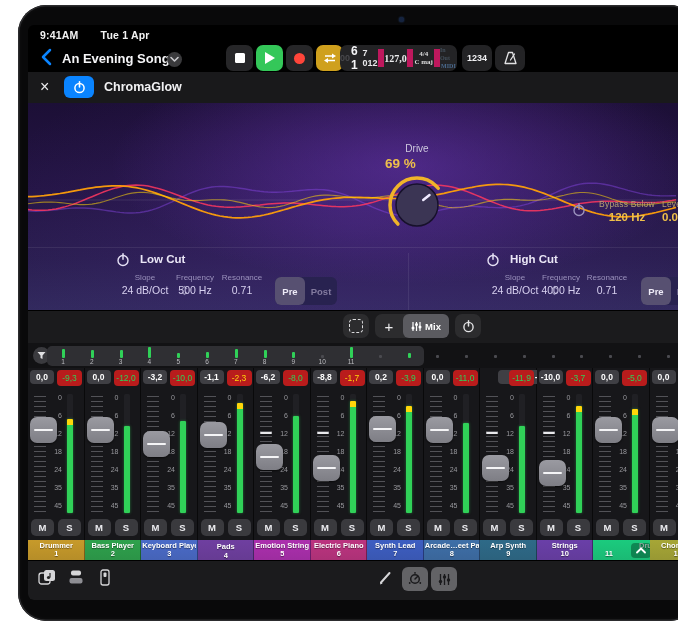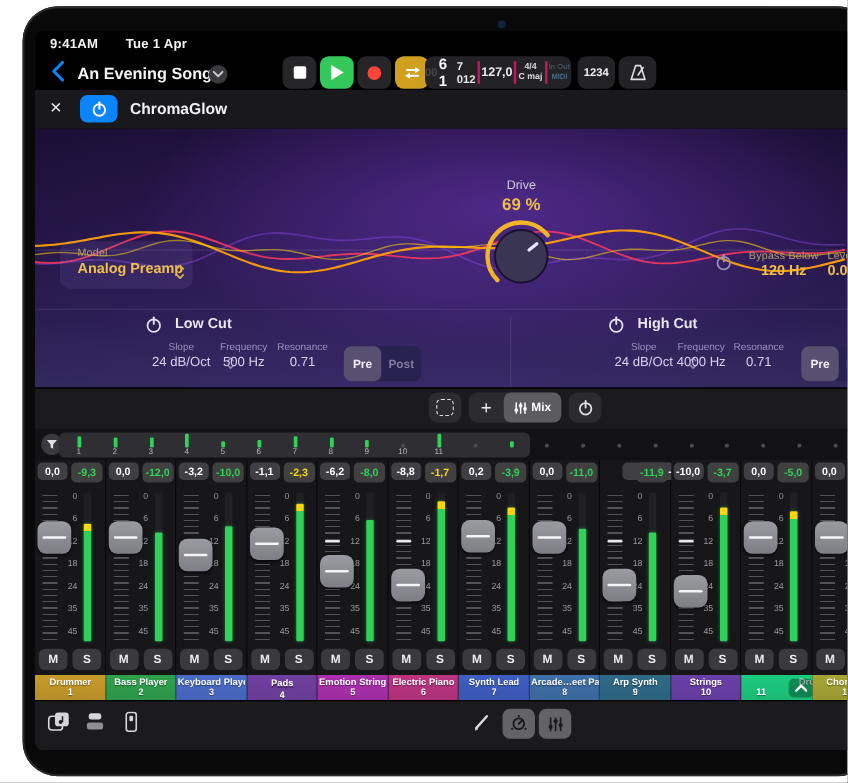--- a/index.html
+++ b/index.html
@@ -13,21 +13,21 @@
   .screen{position:absolute;left:28px;top:25px;width:650px;height:575px;background:#000;
     overflow:hidden;border-radius:6px 0 0 6px;color:#fff;}
   
   .statusbar{position:absolute;left:12px;top:4px;font-size:10.5px;font-weight:700;color:#f2f2f2;letter-spacing:.2px;}
   .statusbar .date{font-weight:700;margin-left:22px;}
   .tbtn{position:absolute;top:20px;width:27px;height:26px;border-radius:7px;background:#262628;
     display:flex;align-items:center;justify-content:center;}
   .lcd{position:absolute;left:312px;top:20px;width:117px;height:26px;border-radius:7px;background:#232325;
     display:flex;align-items:center;overflow:hidden;}
   .lcdzone{display:flex;align-items:center;justify-content:center;height:18px;}
-  .lcdzone+.lcdzone{border-left:2px solid #be185d;}
+  .lcdzone+.lcdzone{border-left:6px solid #be185d;font-family:Liberation Serif, serif;}
   .stack{display:flex;flex-direction:column;align-items:center;line-height:8px;}
   
   .pluginbar{position:absolute;left:0;top:47px;width:650px;height:31px;background:#19191b;border-bottom:1px solid #000;}
   .pluginbody{position:absolute;left:0;top:78px;width:650px;height:207px;overflow:hidden;
     background:
      radial-gradient(ellipse 420px 170px at 58% 30%, rgba(126,64,212,.42), rgba(126,64,212,0) 70%),
      radial-gradient(ellipse 520px 260px at 50% 60%, rgba(84,44,148,.28), rgba(84,44,148,0) 72%),
      linear-gradient(180deg,#1c0f36 0%,#241545 42%,#2a1e50 75%,#322a5e 100%);}
   .modelbox{position:absolute;left:20px;top:90px;width:106px;height:38px;border-radius:8px;
     background:rgba(150,125,220,.13);}
@@ -45,22 +45,22 @@
   .mixerbg{position:absolute;left:0;top:318px;width:650px;height:217px;background:#121214;}
   .bridge{position:absolute;left:0;top:321px;width:650px;height:21px;}
   .bridge-range{position:absolute;left:19px;top:0;width:377px;height:20px;background:#2f2f33;border-radius:5px;}
   .bridge-cell{position:absolute;top:0;width:28px;height:20px;}
   .bridge-tick{position:absolute;left:13px;width:3px;border-radius:1px;}
   .bridge-num{position:absolute;left:0;top:12px;width:28px;text-align:center;font-size:6.5px;color:#bcbcc0;}
   #strips{position:absolute;left:0;top:343px;width:680px;height:192px;display:flex;}
   .strip{position:relative;width:56.5px;flex:none;background:#17171a;box-shadow:inset -1px 0 0 rgba(0,0,0,.6);}
   .vpill{position:absolute;top:2px;height:14px;width:24px;border-radius:4px;background:#3f3f44;
     display:flex;align-items:center;justify-content:center;font-size:8.5px;font-weight:700;color:#fff;}
-  .ppill{position:absolute;top:2px;left:29px;height:16px;width:25px;border-radius:4px;background:#404040;
-    display:flex;align-items:center;justify-content:center;font-size:8.5px;font-weight:700;}
+  .ppill{position:absolute;top:2px;left:29px;height:16px;width:25px;border-radius:4px;background:#b91c1c;
+    display:flex;align-items:center;justify-content:center;font-size:8.5px;font-weight:400;}
   .fzone{position:absolute;left:0;top:22px;width:56.5px;height:127px;}
   .ruler{position:absolute;left:6px;top:6px;width:12px;height:116px;
     background-image:repeating-linear-gradient(to bottom,rgba(235,235,245,.28) 0 1px,transparent 1px 5px);}
   .dbl{position:absolute;left:20px;width:14px;text-align:right;font-size:7px;color:#98989d;}
   .meter-track{position:absolute;left:39px;top:4px;width:6px;height:119px;background:#202024;border-radius:1.5px;}
   .cap{position:absolute;left:2px;width:27px;height:26px;border-radius:7px;
     background:linear-gradient(180deg,#9a9aa1,#7e7e85);box-shadow:0 1px 2px rgba(0,0,0,.6);}
   .cap:after{content:"";position:absolute;left:4px;right:4px;top:12px;height:2px;background:#f4f4f6;border-radius:1px;}
   .msbtn{position:absolute;top:151px;width:23px;height:17px;border-radius:5px;background:#3a3a3e;
     display:flex;align-items:center;justify-content:center;font-size:9.5px;font-weight:700;color:#ececf0;}
@@ -156,42 +156,34 @@
 
     <div class="pluginbody">
       <svg id="waves" class="abs" style="left:0;top:57px;" width="650" height="80">
           <line x1="0" y1="40" x2="650" y2="40" stroke="rgba(255,255,255,.1)" stroke-width="1"></line>
           <path d="M0,50.8L4,51.1L8,51.2L12,51.1L16,50.9L20,50.6L24,50.1L28,49.7L32,49.2L36,48.8L40,48.4L44,48.1L48,48.0L52,47.9L56,48.0L60,48.2L64,48.5L68,49.0L72,49.5L76,50.1L80,50.7L84,51.3L88,51.9L92,52.4L96,52.8L100,53.0L104,53.0L108,52.8L112,52.5L116,51.8L120,51.0L124,49.9L128,48.6L132,47.1L136,45.4L140,43.6L144,41.8L148,39.8L152,37.9L156,36.0L160,34.2L164,32.5L168,31.0L172,29.7L176,28.6L180,27.7L184,27.0L188,26.6L192,26.4L196,26.5L200,26.7L204,27.1L208,27.6L212,28.2L216,28.8L220,29.5L224,30.2L228,30.8L232,31.3L236,31.7L240,32.0L244,32.2L248,32.2L252,32.1L256,31.9L260,31.6L264,31.3L268,30.9L272,30.5L276,30.1L280,29.8L284,29.6L288,29.5L292,29.6L296,29.8L300,30.3L304,31.0L308,32.0L312,33.1L316,34.4L320,35.9L324,37.6L328,39.4L332,41.3L336,43.2L340,45.0L344,46.9L348,48.6L352,50.2L356,51.7L360,52.9L364,53.9L368,54.7L372,55.2L376,55.5L380,55.5L384,55.3L388,54.9L392,54.3L396,53.6L400,52.8L404,51.9L408,51.0L412,50.1L416,49.3L420,48.5L424,47.8L428,47.3L432,46.9L436,46.6L440,46.4L444,46.4L448,46.5L452,46.7L456,46.9L460,47.2L464,47.4L468,47.6L472,47.7L476,47.6L480,47.5L484,47.1L488,46.6L492,45.9L496,44.9L500,43.8L504,42.5L508,41.0L512,39.4L516,37.7L520,35.9L524,34.1L528,32.3L532,30.5L536,28.9L540,27.4L544,26.1L548,25.0L552,24.1L556,23.5L560,23.2L564,23.1L568,23.2L572,23.6L576,24.2L580,25.0L584,25.9L588,27.0L592,28.1L596,29.2L600,30.4L604,31.4L608,32.4L612,33.4L616,34.1L620,34.8L624,35.3L628,35.6L632,35.8L636,35.9L640,35.9L644,35.8L648,35.7" fill="none" stroke="#8a46e8" stroke-width="1.4" opacity="0.45"></path>
           <path d="M0,49.6L4,50.0L8,50.2L12,50.3L16,50.2L20,50.0L24,49.5L28,48.9L32,48.1L36,47.1L40,45.9L44,44.6L48,43.2L52,41.6L56,40.0L60,38.3L64,36.7L68,35.0L72,33.4L76,31.8L80,30.4L84,29.0L88,27.9L92,26.9L96,26.1L100,25.6L104,25.2L108,25.1L112,25.2L116,25.6L120,26.1L124,26.9L128,27.9L132,29.0L136,30.2L140,31.6L144,33.0L148,34.5L152,36.0L156,37.5L160,39.0L164,40.4L168,41.7L172,42.9L176,43.9L180,44.9L184,45.7L188,46.3L192,46.7L196,47.1L200,47.2L204,47.2L208,47.1L212,46.9L216,46.6L220,46.2L224,45.8L228,45.3L232,44.9L236,44.4L240,44.0L244,43.7L248,43.4L252,43.2L256,43.0L260,43.0L264,43.0L268,43.2L272,43.4L276,43.7L280,44.1L284,44.5L288,44.9L292,45.3L296,45.7L300,46.1L304,46.4L308,46.6L312,46.7L316,46.7L320,46.5L324,46.3L328,45.8L332,45.2L336,44.5L340,43.6L344,42.6L348,41.4L352,40.1L356,38.8L360,37.4L364,35.9L368,34.4L372,33.0L376,31.6L380,30.2L384,29.0L388,27.9L392,27.0L396,26.2L400,25.7L404,25.3L408,25.2L412,25.3L416,25.7L420,26.2L424,27.0L428,28.0L432,29.1L436,30.5L440,31.9L444,33.5L448,35.1L452,36.8L456,38.5L460,40.2L464,41.8L468,43.4L472,44.9L476,46.2L480,47.4L484,48.4L488,49.3L492,49.9L496,50.4L500,50.7L504,50.7L508,50.7L512,50.4L516,50.0L520,49.5L524,48.9L528,48.2L532,47.4L536,46.7L540,45.9L544,45.1L548,44.3L552,43.6L556,43.0L560,42.5L564,42.0L568,41.7L572,41.4L576,41.3L580,41.2L584,41.3L588,41.4L592,41.5L596,41.7L600,41.9L604,42.2L608,42.3L612,42.5L616,42.6L620,42.6L624,42.5L628,42.4L632,42.1L636,41.7L640,41.1L644,40.5L648,39.7" fill="none" stroke="#ff375f" stroke-width="1.5" opacity="0.85"></path>
           <path d="M0,36.7L4,36.6L8,36.3L12,36.0L16,35.7L20,35.2L24,34.7L28,34.1L32,33.5L36,32.8L40,32.1L44,31.3L48,30.6L52,29.9L56,29.1L60,28.4L64,27.8L68,27.2L72,26.8L76,26.4L80,26.1L84,25.9L88,25.9L92,25.9L96,26.2L100,26.5L104,27.1L108,27.7L112,28.5L116,29.5L120,30.6L124,31.8L128,33.1L132,34.5L136,36.0L140,37.6L144,39.2L148,40.8L152,42.5L156,44.1L160,45.8L164,47.4L168,48.9L172,50.4L176,51.7L180,53.0L184,54.1L188,55.1L192,56.0L196,56.7L200,57.2L204,57.6L208,57.8L212,57.8L216,57.7L220,57.4L224,57.0L228,56.4L232,55.8L236,55.0L240,54.1L244,53.1L248,52.0L252,50.9L256,49.8L260,48.6L264,47.4L268,46.3L272,45.1L276,44.1L280,43.0L284,42.1L288,41.2L292,40.4L296,39.7L300,39.1L304,38.5L308,38.1L312,37.8L316,37.5L320,37.4L324,37.3L328,37.3L332,37.4L336,37.5L340,37.6L344,37.8L348,37.9L352,38.1L356,38.3L360,38.4L364,38.5L368,38.5L372,38.5L376,38.4L380,38.2L384,38.0L388,37.7L392,37.3L396,36.8L400,36.2L404,35.6L408,34.9L412,34.1L416,33.3L420,32.4L424,31.5L428,30.6L432,29.7L436,28.9L440,28.0L444,27.3L448,26.5L452,25.9L456,25.4L460,24.9L464,24.6L468,24.4L472,24.4L476,24.5L480,24.7L484,25.1L488,25.7L492,26.4L496,27.2L500,28.2L504,29.3L508,30.6L512,32.0L516,33.4L520,35.0L524,36.6L528,38.2L532,39.9L536,41.6L540,43.3L544,44.9L548,46.5L552,48.0L556,49.5L560,50.9L564,52.1L568,53.2L572,54.2L576,55.0L580,55.7L584,56.2L588,56.6L592,56.8L596,56.8L600,56.7L604,56.5L608,56.1L612,55.6L616,54.9L620,54.2L624,53.4L628,52.5L632,51.5L636,50.5L640,49.5L644,48.5L648,47.4" fill="none" stroke="#ff9f0a" stroke-width="1.7" opacity="0.95"></path>
           <path d="M0,43.7L4,43.2L8,42.8L12,42.4L16,42.1L20,42.0L24,42.1L28,42.3L32,42.6L36,43.0L40,43.5L44,44.0L48,44.3L52,44.6L56,44.6L60,44.5L64,44.1L68,43.4L72,42.6L76,41.5L80,40.2L84,38.9L88,37.5L92,36.2L96,35.0L100,33.9L104,33.1L108,32.6L112,32.3L116,32.4L120,32.7L124,33.3L128,34.1L132,35.1L136,36.1L140,37.1L144,38.1L148,38.9L152,39.6L156,40.2L160,40.5L164,40.6L168,40.6L172,40.5L176,40.2L180,40.0L184,39.8L188,39.7L192,39.7L196,39.9L200,40.3L204,40.8L208,41.6L212,42.4L216,43.4L220,44.4L224,45.3L228,46.2L232,46.9L236,47.3L240,47.6L244,47.5L248,47.1L252,46.4L256,45.5L260,44.3L264,43.0L268,41.7L272,40.3L276,39.0L280,37.8L284,36.7L288,35.9L292,35.4L296,35.1L300,35.1L304,35.2L308,35.6L312,36.0L316,36.5L320,37.0L324,37.4L328,37.8L332,38.0L336,38.0L340,37.9L344,37.6L348,37.2L352,36.8L356,36.3L360,35.9L364,35.5L368,35.4L372,35.4L376,35.7L380,36.2L384,36.9L388,37.9L392,39.1L396,40.4L400,41.8L404,43.1L408,44.4L412,45.6L416,46.5L420,47.2L424,47.6L428,47.7L432,47.5L436,47.0L440,46.3L444,45.4L448,44.5L452,43.4L456,42.4L460,41.5L464,40.7L468,40.1L472,39.7L476,39.4L480,39.4L484,39.4L488,39.6L492,39.9L496,40.1L500,40.3L504,40.3L508,40.2L512,39.9L516,39.5L520,38.8L524,38.0L528,37.1L532,36.1L536,35.2L540,34.2L544,33.5L548,32.9L552,32.5L556,32.5L560,32.7L564,33.2L568,34.0L572,35.0L576,36.2L580,37.6L584,39.0L588,40.3L592,41.6L596,42.7L600,43.7L604,44.3L608,44.8L612,44.9L616,44.9L620,44.6L624,44.3L628,43.8L632,43.3L636,42.8L640,42.4L644,42.1L648,42.0" fill="none" stroke="#ffd60a" stroke-width="1.1" opacity="0.55"></path>
         </svg>
 
-      <div class="modelbox">
-        <div class="abs plabel" style="left:14px;top:4px;">Model</div>
-        <div class="abs pvalue" style="left:14px;top:16px;">Analog Preamp</div>
-        <svg class="abs" style="left:92px;top:18px;" width="8" height="13">
-          <polyline points="1,4.5 4,1.5 7,4.5" fill="none" stroke="#d8b14a" stroke-width="1.4" stroke-linejoin="round"></polyline>
-          <polyline points="1,8.5 4,11.5 7,8.5" fill="none" stroke="#d8b14a" stroke-width="1.4" stroke-linejoin="round"></polyline>
-        </svg>
-      </div>
 
       <div class="abs" style="left:544px;top:100px;">
         <svg width="14" height="14">
           <circle cx="7" cy="7.5" r="5" fill="none" stroke="#9b92bd" stroke-width="1.4"></circle>
           <line x1="7" y1="0.8" x2="7" y2="6.2" stroke="#9b92bd" stroke-width="1.5" stroke-linecap="round"></line>
         </svg>
       </div>
       <div class="abs plabel" style="left:562px;top:96px;width:74px;text-align:center;">Bypass Below</div>
       <div class="abs pvalue" style="left:562px;top:108px;width:74px;text-align:center;">120 Hz</div>
       <div class="abs plabel" style="left:634px;top:96px;width:50px;">Level</div>
       <div class="abs pvalue" style="left:634px;top:108px;width:50px;">0.0</div>
 
       <div class="abs" style="left:357px;top:40px;width:64px;text-align:center;font-size:10px;color:#cfcadf;">Drive</div>
-      <div class="abs" style="left:357px;top:53px;width:64px;text-align:center;font-size:13.5px;font-weight:700;color:#efc04a;">69 %</div>
+      <div class="abs" style="left:357px;top:53px;width:64px;font-size:13.5px;font-weight:700;color:#efc04a;">69 %</div>
       <svg id="drive-knob" class="abs" style="left:357px;top:70px;" width="64" height="64">
         <circle id="drive-arc" cx="32" cy="32" r="27" fill="none" stroke="#f0b429" stroke-width="3.5" stroke-linecap="round" transform="rotate(135 32 32)" stroke-dasharray="87.8 169.6"></circle>
         <circle cx="32" cy="32" r="21" fill="#3b3554" stroke="#17112b" stroke-width="1.5"></circle>
         <line id="drive-ind" x1="38.2" y1="27.0" x2="44.5" y2="22.0" stroke="#efe9ff" stroke-width="2.5" stroke-linecap="round"></line>
       </svg>
 
       <div class="abs" style="left:0;top:144px;width:650px;height:1px;background:rgba(255,255,255,.08);"></div>
       <div class="abs" style="left:380px;top:150px;width:1px;height:57px;background:rgba(255,255,255,.08);"></div>
 
       <div class="abs" style="left:88px;top:150px;">

